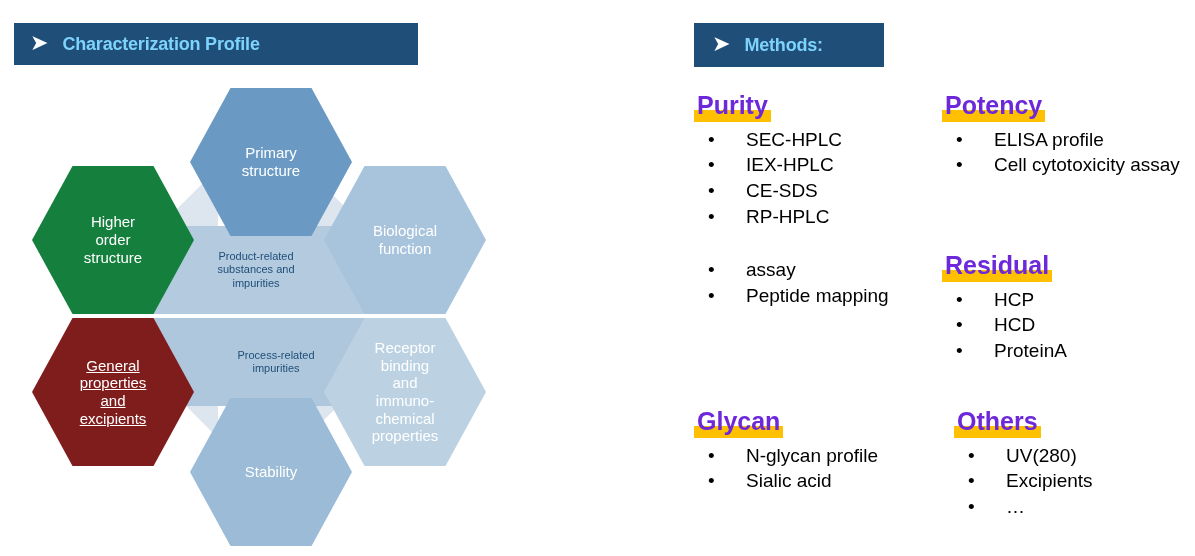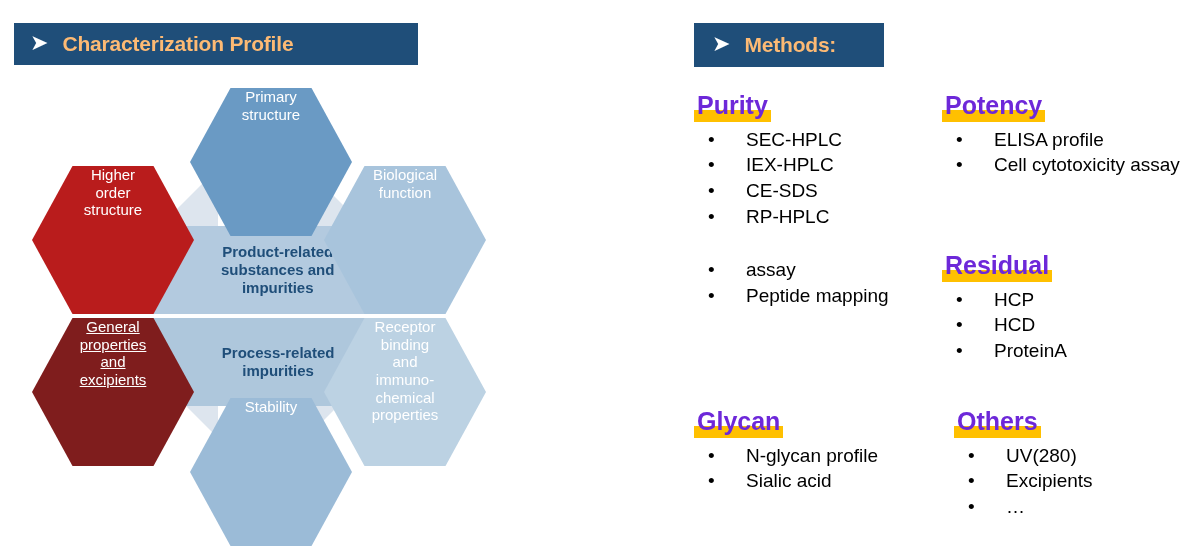--- a/index.html
+++ b/index.html
@@ -26,22 +26,22 @@
   }
   .title-bar .arrow-glyph {
     color: #ffffff;
     font-size: 22px;
     line-height: 1;
     margin-right: 14px;
     transform: translateY(-1px);
     flex: none;
   }
   .title-bar .title-text {
-    color: #fdba74;
-    font-size: 21px;
+    color: #7dd3fc;
+    font-size: 18px;
     font-weight: bold;
     letter-spacing: -0.2px;
     white-space: nowrap;
   }
   #title-bar-characterization {
     left: 14px;  top: 23px;
     width: 404px; height: 42px;
     padding-left: 16px;
   }
   #title-bar-methods {
@@ -56,46 +56,46 @@
     left: 22px;
     top: 86px;
     width: 470px;
     height: 466px;
   }
   .hex {
     position: absolute;
     -webkit-clip-path: polygon(25% 0%, 75% 0%, 100% 50%, 75% 100%, 25% 100%, 0% 50%);
     clip-path: polygon(25% 0%, 75% 0%, 100% 50%, 75% 100%, 25% 100%, 0% 50%);
     display: flex;
-    align-items: flex-start;
+    align-items: center;
     justify-content: center;
     text-align: center;
     color: #ffffff;
     font-size: 15px;
     line-height: 1.18;
     box-sizing: border-box;
     padding: 0 12%;
   }
   
   .wedge {
     position: absolute;
     background: #dde5ee;
   }
 
   
   .center-shape {
     position: absolute;
     display: flex;
     align-items: center;
-    justify-content: flex-end;
+    justify-content: center;
     text-align: center;
     color: #1F4E79;
-    font-size: 15px;
+    font-size: 11px;
     line-height: 1.2;
-    font-weight: bold;
+    font-weight: normal;
     box-sizing: border-box;
     padding: 0 8%;
   }
   #center-top {
     -webkit-clip-path: polygon(16% 0%, 84% 0%, 100% 100%, 0% 100%);
     clip-path: polygon(16% 0%, 84% 0%, 100% 100%, 0% 100%);
   }
   #center-bottom {
     -webkit-clip-path: polygon(0% 0%, 100% 0%, 84% 100%, 16% 100%);
     clip-path: polygon(0% 0%, 100% 0%, 84% 100%, 16% 100%);
@@ -192,21 +192,21 @@
     </div>
     <div class="hex" style="left: 168px; top: 312px; width: 162px; height: 148px; background: rgb(155, 187, 215);">
       <span style="white-space: pre-line;">Stability</span>
     </div>
     <div class="hex" style="left: 10px; top: 232px; width: 162px; height: 148px; background: #7f1d1d; text-decoration: underline;">
       <span style="white-space: pre-line;">General
 properties
 and
 excipients</span>
     </div>
-    <div class="hex" style="left: 10px; top: 80px; width: 162px; height: 148px; background: #b91c1c;">
+    <div class="hex" style="left: 10px; top: 80px; width: 162px; height: 148px; background: #15803d;">
       <span style="white-space: pre-line;">Higher order
 structure</span>
     </div>
   </div>
 
 <div class="title-bar" id="title-bar-methods">
   <span class="arrow-glyph">➤</span>
   <span class="title-text">Methods:</span>
 </div>
 

